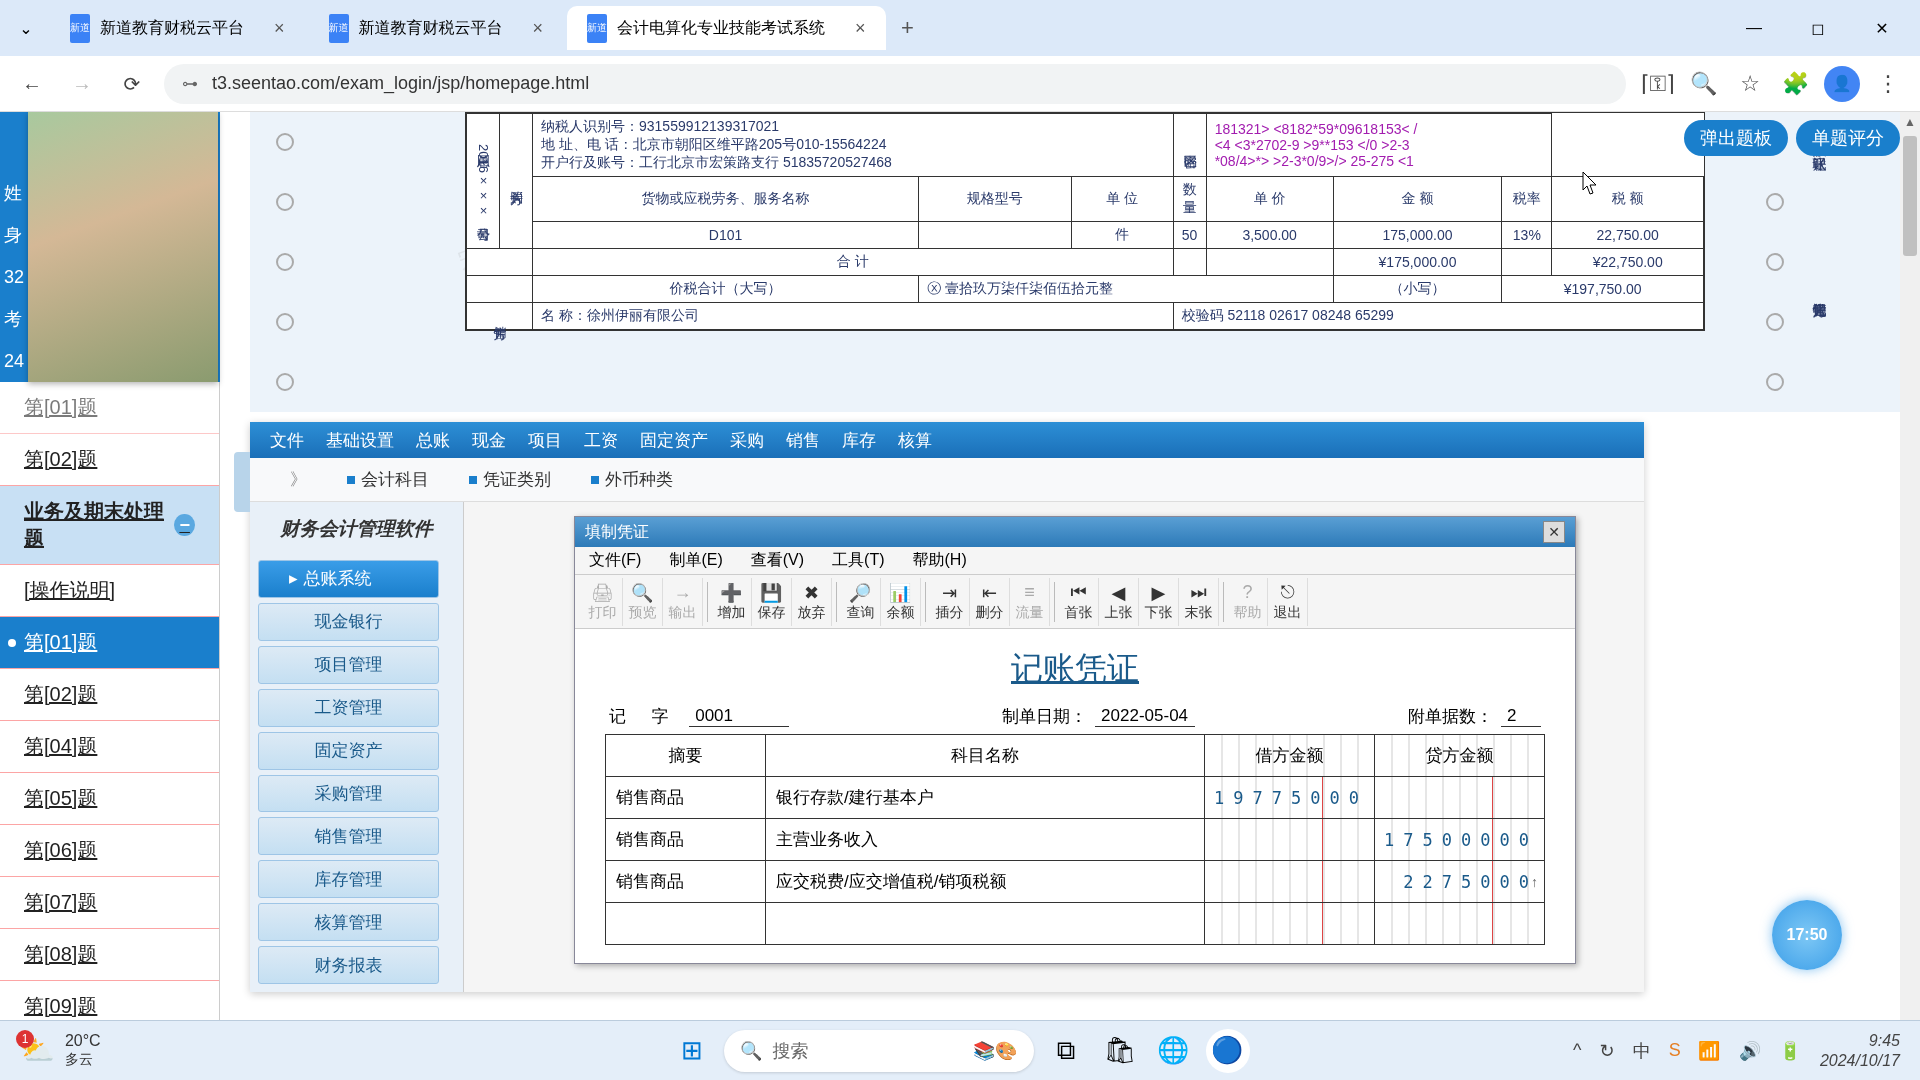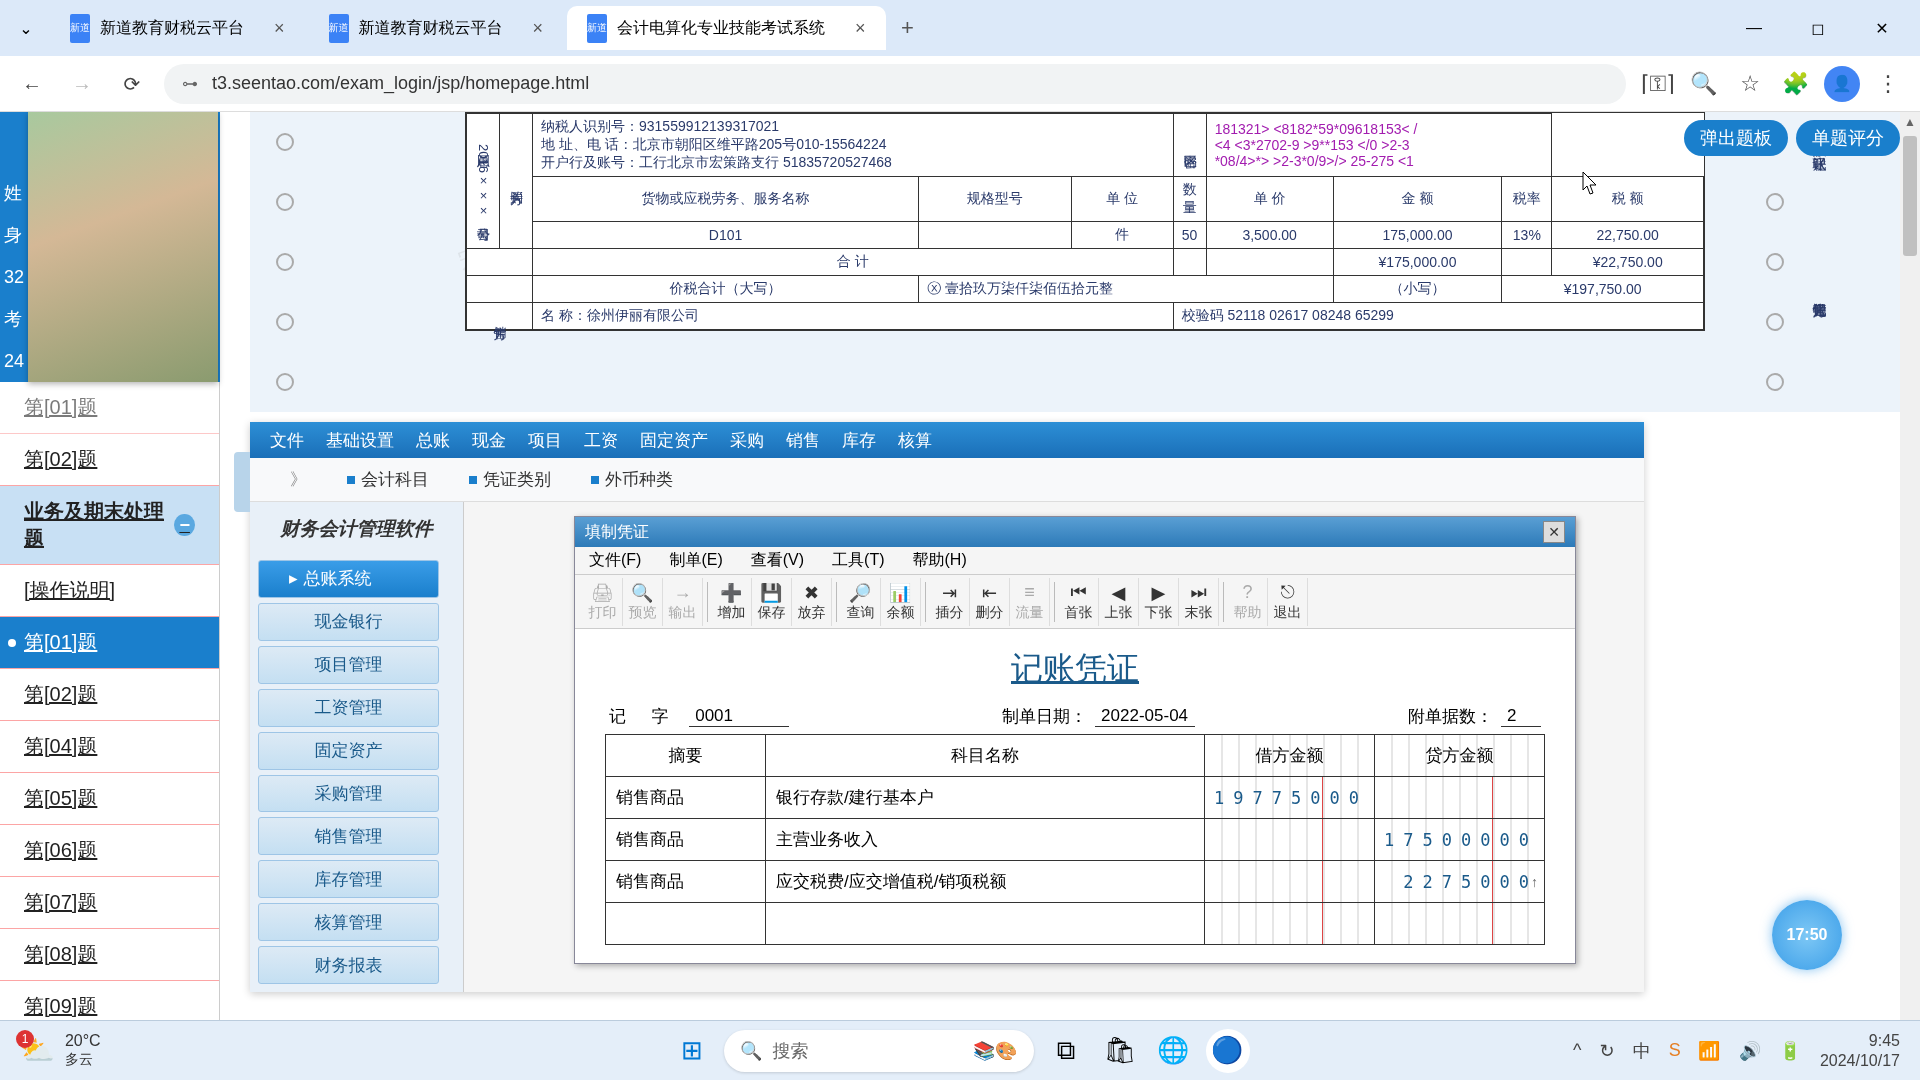--- a/index.html
+++ b/index.html
@@ -109,21 +109,21 @@
 
 
 .taskbar { position: absolute; left: 0; right: 0; bottom: 0; height: 60px; background: #e4eef9; display: flex; align-items: center; padding: 0 20px; border-top: 1px solid #bcd; }
 .weather { display: flex; align-items: center; gap: 10px; font-size: 16px; color: #333; }
 .weather .ico { font-size: 28px; position:relative;}
 .weather .badge{position:absolute; top:-4px; left:-4px; width:18px;height:18px;background:#d33;color:#fff;border-radius:50%;font-size:12px;display:flex;align-items:center;justify-content:center;}
 .task-center { position: absolute; left: 50%; transform: translateX(-50%); display: flex; align-items: center; gap: 10px; }
 .search-box { width: 310px; height: 42px; background: #fff; border-radius: 21px; display: flex; align-items: center; padding: 0 16px; font-size: 18px; color: #666; gap:10px; box-shadow: 0 1px 3px rgba(0,0,0,0.15);}
 .task-ico { width: 44px; height: 44px; display: flex; align-items: center; justify-content: center; font-size: 26px; cursor: pointer; border-radius:6px;}
 .tray { margin-left: auto; display: flex; align-items: center; gap: 18px; font-size: 18px; color: #444; }
-.tray-time { text-align: right; font-size: 16px; line-height: 20px; }
+.tray-time { text-align: right; font-size: 16px; line-height: 20px; font-style: italic; }
 .scrollbar-v { position:absolute; right:0; top:0; bottom:0; width:20px; background:#f0f0f0; display:flex; flex-direction:column; align-items:center;}
 .scrollbar-v .arrow{height:20px;font-size:12px;color:#666;cursor:pointer;display:flex;align-items:center;}
 .scrollbar-v .thumb{width:14px;flex:0 0 120px; background:#c0c0c0; border-radius:3px; margin-top:4px; cursor:pointer;}
 </style>
 </head>
 <body>
 
 <div class="browser-frame">
 
   <div class="tab-bar">

